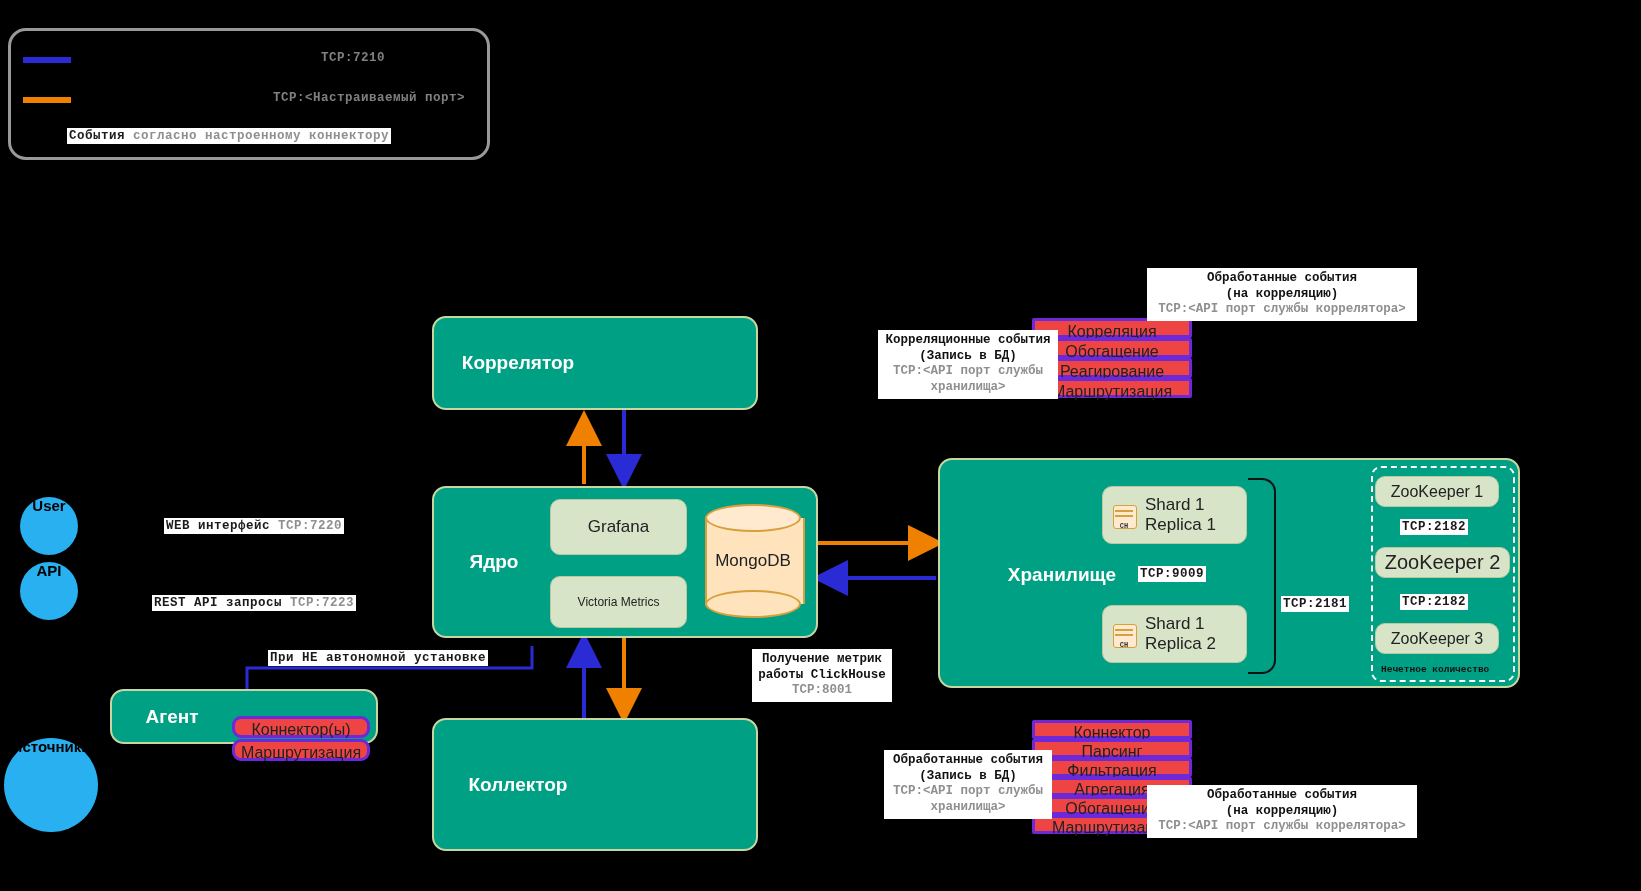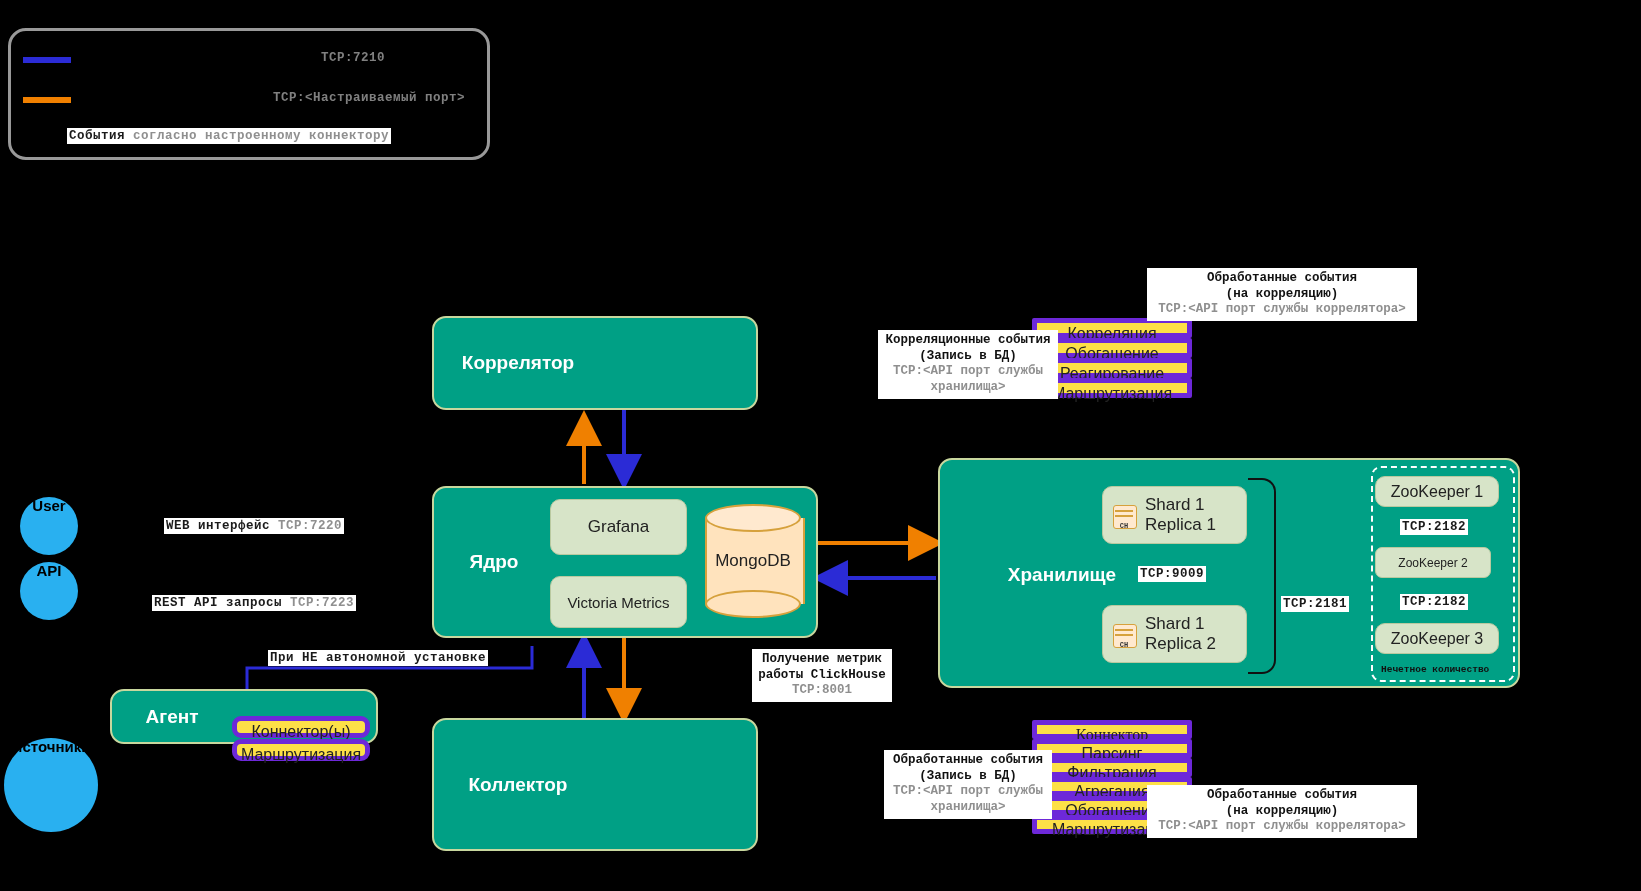--- a/index.html
+++ b/index.html
@@ -16,21 +16,21 @@
        letter-spacing:.5px;white-space:nowrap;}
   .lbl-grey{color:#808080;background:#000;}
   .lbl-white-bg{background:#ffffff;color:#1a1a1a;padding:1px 2px;}
   .lbl-white-bg .p{color:#8f8f8f;}
 
   
   .svc{background:#00a085;border:2px solid #c8d79e;border-radius:14px;box-sizing:border-box;
        display:flex;align-items:center;}
   .svc-title{color:#fff;font-weight:bold;font-size:19px;text-align:center;}
   .chip-col{display:flex;flex-direction:column;}
-  .chip{background:#fde047;border:5px solid #6d28d9;color:#222;font-size:16px;
+  .chip{background:#ef4444;border:3px solid #6d28d9;color:#222;font-size:16px;
         text-align:center;box-sizing:border-box;line-height:1;}
   .chip.sq{border-radius:2px;}
   .chip.rnd{border-radius:9px;}
 
   
   .lightbox{background:#d7e4c8;border:1px solid #b9c9a0;border-radius:10px;
             color:#222;font-size:17px;display:flex;align-items:center;
             justify-content:center;box-sizing:border-box;text-align:center;}
 
   
@@ -141,35 +141,35 @@
       <div class="chip sq" style="height:20px;padding-top:3px;">Обогащение</div>
       <div class="chip sq" style="height:20px;padding-top:3px;">Реагирование</div>
       <div class="chip sq" style="height:20px;padding-top:3px;">Маршрутизация</div>
     </div>
   </div>
 
   <div class="abs svc" style="left:432px;top:486px;width:386px;height:152px;">
     <div class="svc-title" style="width:120px;">Ядро</div>
   </div>
   <div class="abs lightbox" style="left:550px;top:499px;width:137px;height:56px;">Grafana</div>
-  <div class="abs lightbox" style="left:550px;top:576px;width:137px;height:52px;font-size:15px;">Victoria Metrics</div>
+  <div class="abs lightbox" style="left:550px;top:576px;width:137px;height:52px;font-size:12px;">Victoria Metrics</div>
 
   <div class="abs cyl" style="left:705px;top:504px;width:96px;height:114px;">
     <div class="body"></div>
       <div class="top"></div>
       <div class="bot"></div>
     <div class="cap">
         <span>MongoDB</span>
       </div>
   </div>
 
   <div class="abs svc" style="left:432px;top:718px;width:326px;height:133px;">
     <div class="svc-title" style="width:168px;">Коллектор</div>
     <div class="chip-col" style="position:absolute;left:598px;top:0px;width:160px;">
-      <div class="chip sq" style="height:19px;padding-top:2px;font-family:Liberation Serif, serif;">Коннектор</div>
+      <div class="chip sq" style="height:19px;padding-top:2px;">Коннектор</div>
       <div class="chip sq" style="height:19px;padding-top:2px;">Парсинг</div>
       <div class="chip sq" style="height:19px;padding-top:2px;">Фильтрация</div>
       <div class="chip sq" style="height:19px;padding-top:2px;">Агрегация</div>
       <div class="chip sq" style="height:19px;padding-top:2px;">Обогащение</div>
       <div class="chip sq" style="height:19px;padding-top:2px;">Маршрутизация</div>
     </div>
   </div>
 
   <div class="abs svc" style="left:110px;top:689px;width:268px;height:55px;">
     <div class="svc-title" style="width:120px;">Агент</div>
@@ -233,21 +233,21 @@
 
   <div class="brace" style="left:1248px;top:478px;width:28px;height:196px;border-radius:0 14px 14px 0;"></div>
 
   <div class="abs lbl lbl-white-bg" style="left:1281px;top:566px;margin-top:30px;">TCP:2181</div>
 
   <div class="dashwrap" style="left:1371px;top:466px;width:144px;height:216px;"></div>
 
   <div class="abs lightbox" style="left:1375px;top:476px;width:124px;height:31px;font-size:16px;">ZooKeeper 1</div>
   <div class="abs lbl lbl-white-bg" style="left:1400px;top:519px;">TCP:2182</div>
 
-  <div class="abs lightbox" style="left:1375px;top:547px;width:116px;height:31px;font-size:12px;border-radius:7px;">ZooKeeper 2</div>
+  <div class="abs lightbox" style="left:1375px;top:547px;width:135px;height:31px;font-size:20px;">ZooKeeper 2</div>
   <div class="abs lbl lbl-white-bg" style="left:1400px;top:594px;">TCP:2182</div>
 
   <div class="abs lightbox" style="left:1375px;top:623px;width:124px;height:31px;font-size:16px;">ZooKeeper 3</div>
 
   <div class="abs oddlbl" style="left:1381px;top:664px;">Нечетное количество</div>
 
   <div class="abs note" style="left:1147px;top:268px;width:270px;">
     <div class="t1">Обработанные события</div>
     <div class="t1">(на корреляцию)</div>
     <div class="t2">TCP:&lt;API порт службы коррелятора&gt;</div>

